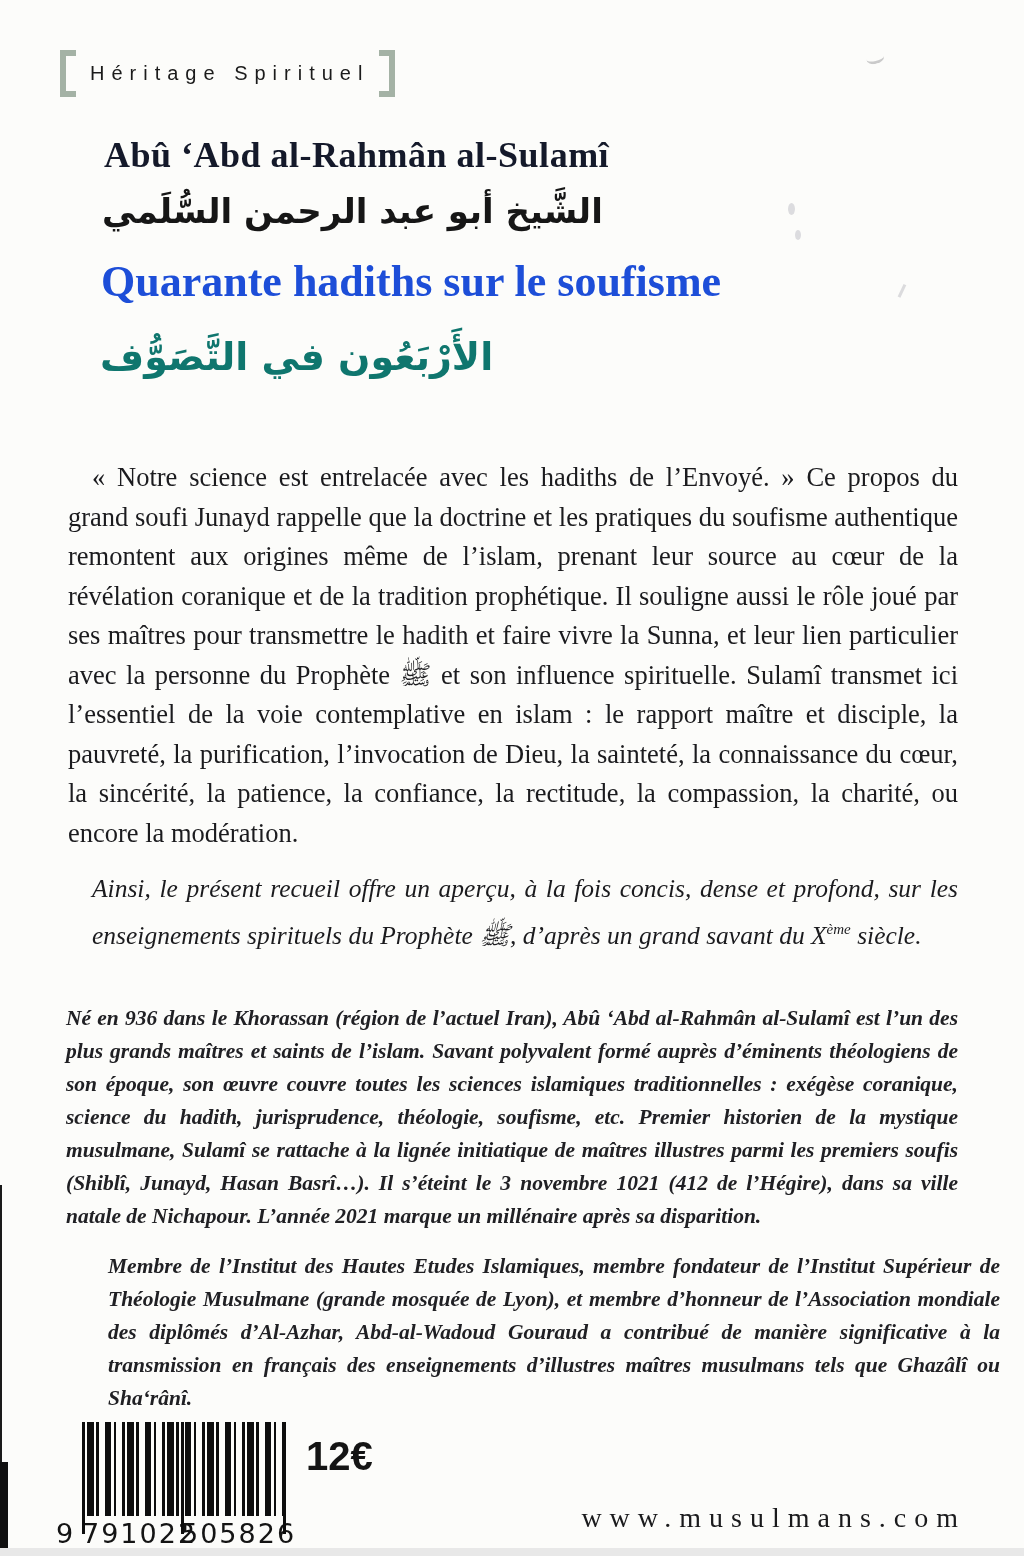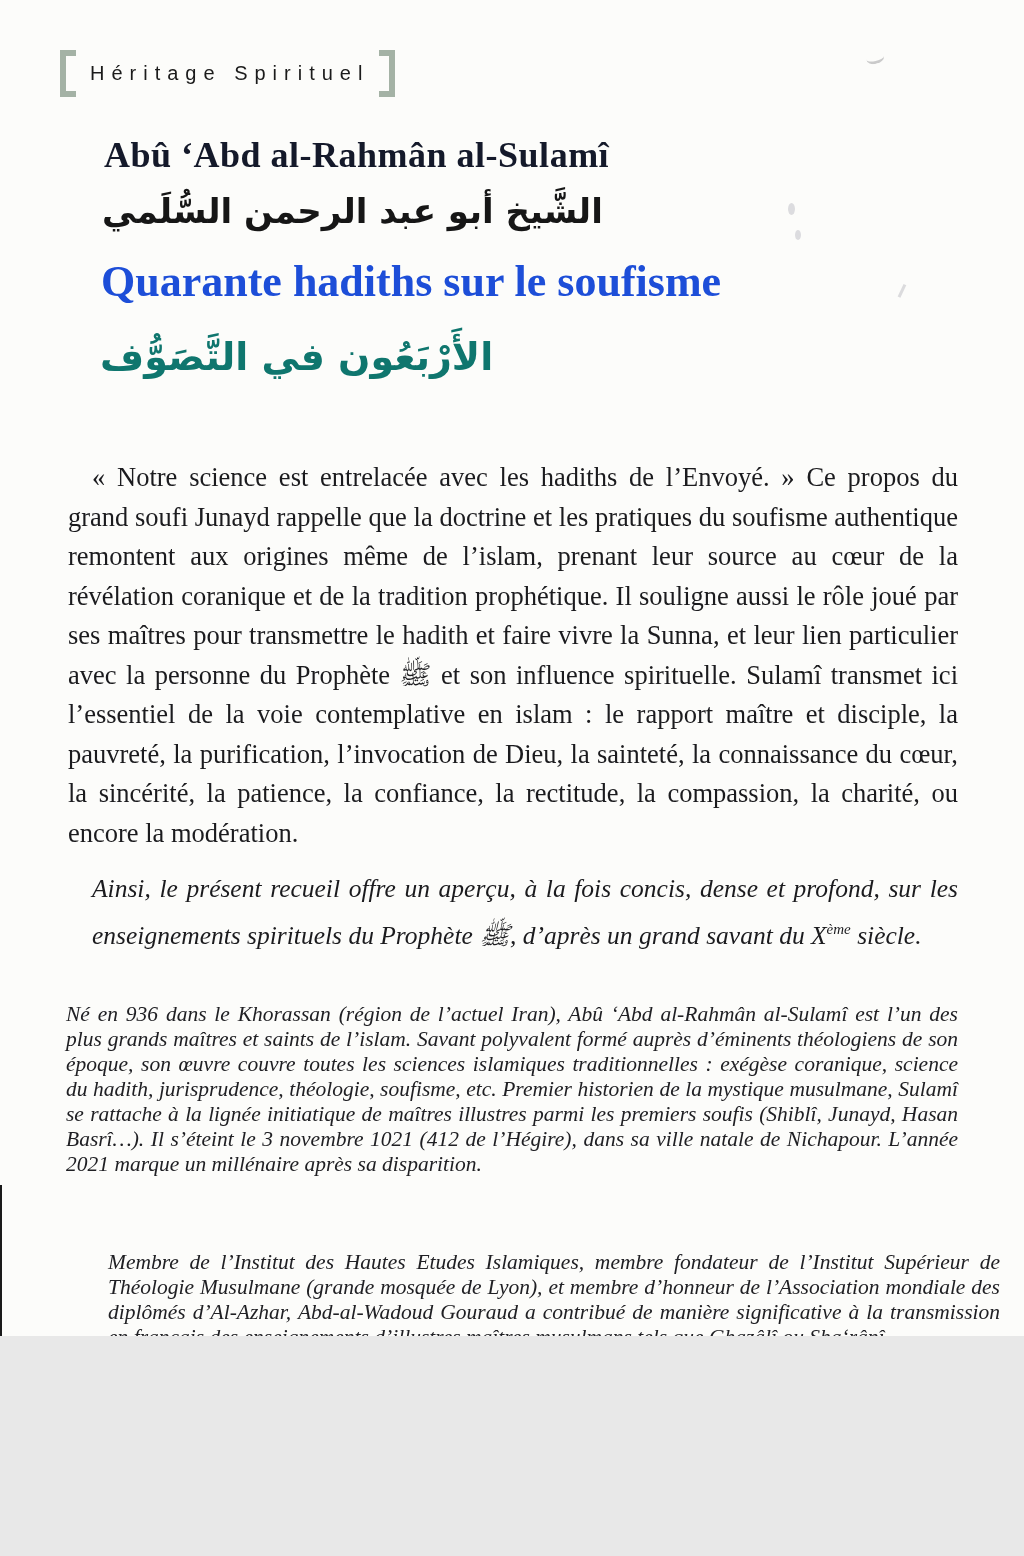--- a/index.html
+++ b/index.html
@@ -1,17 +1,17 @@
 <!DOCTYPE html>
 <html><head>
 <meta charset="utf-8">
 <style>
   html,body{margin:0;padding:0;background:#e8e8e8;}
   .page{
-    position:relative;width:1024px;height:1336px;margin:0 auto;
+    position:relative;width:1024px;height:1548px;margin:0 auto;
     background:#fcfcfa;overflow:hidden;
     font-family:"Liberation Serif",serif;color:#1d1d20;
   }
   
   .badge{position:absolute;left:60px;top:50px;display:flex;align-items:stretch;}
   .bracket{width:10px;border:6px solid #a4b2a5;}
   .bracket.l{border-right:none;}
   .bracket.r{border-left:none;}
   .badge-label{
     font-family:"Liberation Sans",sans-serif;font-size:20px;font-weight:500;
@@ -28,22 +28,22 @@
   
   .synopsis{
     position:absolute;left:68px;top:458px;width:890px;
     font-size:26.5px;line-height:39.5px;text-align:justify;text-indent:24px;color:#1b1b1e;
   }
   .highlight{
     position:absolute;left:92px;top:868px;width:866px;
     font-size:25.5px;line-height:41px;font-style:italic;text-align:justify;color:#1b1b1e;
   }
   .highlight sup{font-size:15px;}
-  .bio{position:absolute;left:66px;width:892px;font-size:21.5px;line-height:25px;
-    font-style:italic;text-align:justify;color:#202024;}
+  .bio{position:absolute;left:66px;width:892px;font-size:21.5px;line-height:33px;
+    font-style:italic;text-align:justify;color:#202024;font-weight:bold;}
   .bio.first{top:1002px;}
   .bio.second{top:1250px;margin-left:42px;}
   
   .barcode{position:absolute;left:56px;top:1422px;width:236px;}
   .bars{
     position:relative;margin-left:26px;width:204px;height:94px;
     background:repeating-linear-gradient(90deg,
       #0d0d0d 0 3px, transparent 3px 5px,
       #0d0d0d 5px 12px, transparent 12px 14px,
       #0d0d0d 14px 17px, transparent 17px 23px,

